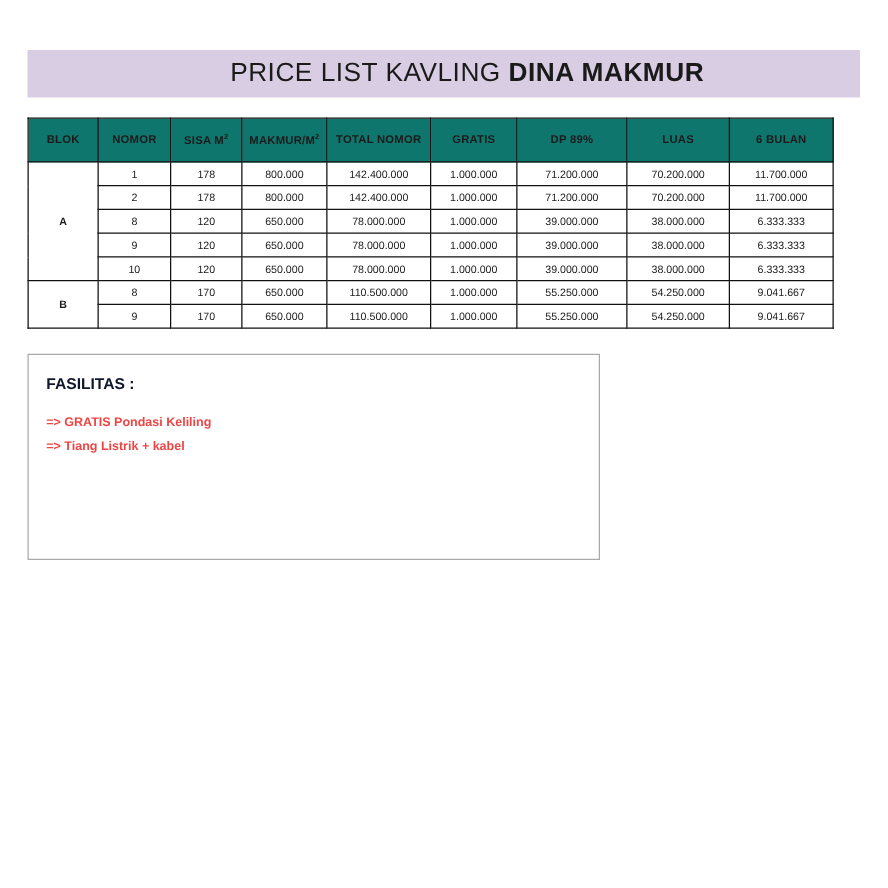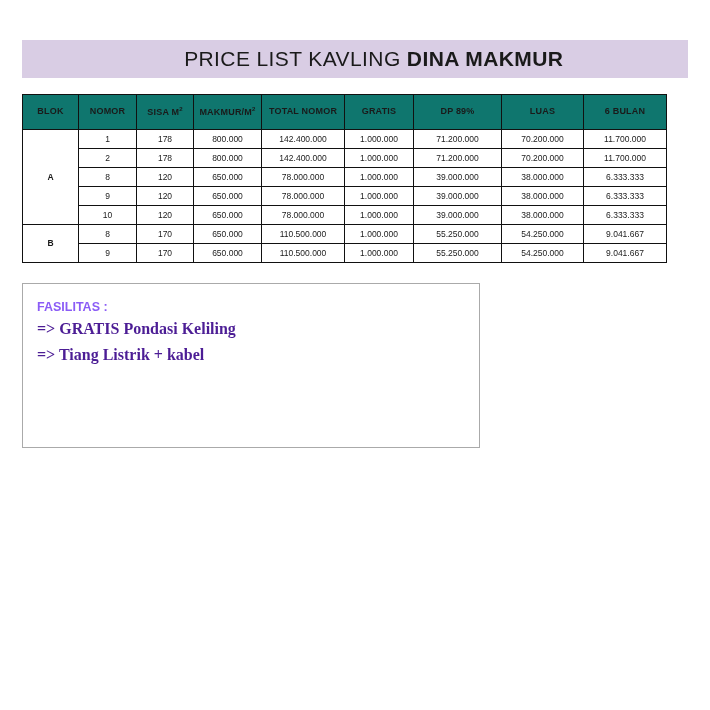--- a/index.html
+++ b/index.html
@@ -104,35 +104,34 @@
     top: 283px;
     width: 458px;
     height: 165px;
     border: 1px solid #aaaaaa;
     box-sizing: border-box;
     padding: 16px 0 0 14px;
   }
   .facilities .head {
     font-size: 12.5px;
     font-weight: bold;
-    color: #8b5cf6;
-    margin-bottom: 6px;
+    color: #0f172a;
+    margin-bottom: 19px;
   }
   .facilities ul {
     list-style: none;
     margin: 0;
     padding: 0;
   }
   .facilities li {
-    font-size: 16px;
-    font-weight: bold;
-    color: #4c1d95;
+    font-size: 10px;
+    font-weight: bold;
+    color: #ef4444;
     margin-bottom: 8px;
     white-space: pre;
-    font-family: Liberation Serif, serif;
   }
 </style>
 </head>
 <body>
 
 <div class="page">
 
   <div class="title-banner">
     <div class="title-text">
       <span>PRICE LIST KAVLING </span><span class="bold">DINA MAKMUR</span>

